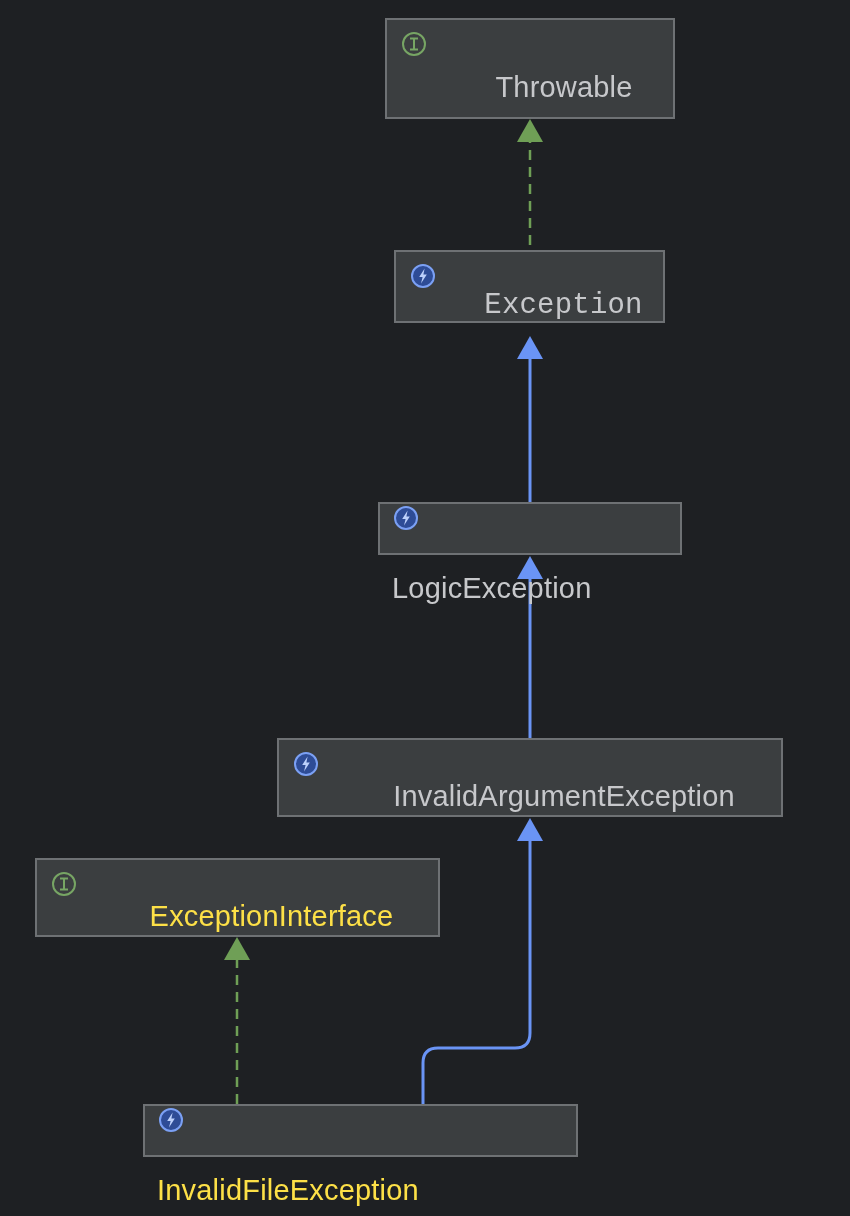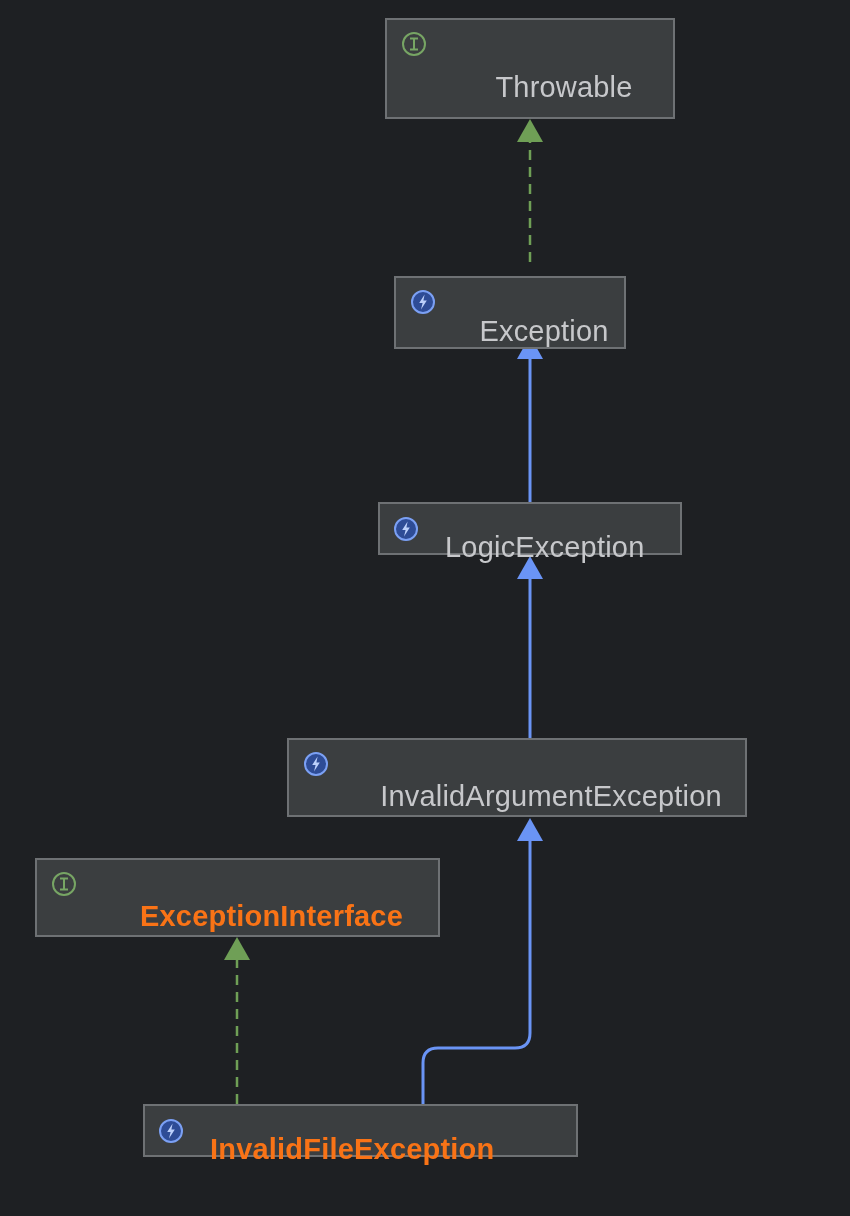--- a/index.html
+++ b/index.html
@@ -26,52 +26,52 @@
     box-sizing: border-box;
     background: #3b3e40;
     border: 2px solid #6e7174;
     font-size: 29px;
     letter-spacing: 0.2px;
     cursor: default;
     white-space: nowrap;
   }
   .node .label { display: block; margin-top: 37px; }
   .lib .label  { color: #c7c8cb; }
-  .proj .label { color: #f97316; font-weight: bold; }
+  .proj .label { color: #fde047; }
 
   
   .tall {
     display: flex;
     align-items: center;
     justify-content: center;
     padding-left: 78px;
     padding-right: 10px;
   }
   .tall .icon {
     position: absolute;
     left: 13px; top: 10px;
     width: 28px; height: 28px;
   }
   
   .compact {
     display: flex;
-    align-items: center;
-    gap: 25px;
+    gap: 3px;
     padding: 0 12px;
+    flex-direction: column;
   }
   .compact .icon {
     width: 28px; height: 28px;
     flex: 0 0 28px;
   }
   .icon svg { display: block; }
 
   #n-throwable        { left: 385px; top:   18px; width: 290px; height: 101px; }
-  #n-exception        { left: 394px; top:  276px; width: 232px; height:  73px; }
+  #n-exception        { left: 394px; top:  250px; width: 271px; height:  73px; font-family: Liberation Mono, monospace; }
   #n-logicexception   { left: 378px; top:  502px; width: 304px; height:  53px; }
-  #n-invalidargument  { left: 287px; top:  738px; width: 460px; height:  79px; text-align: center; }
+  #n-invalidargument  { left: 277px; top:  738px; width: 506px; height:  79px; text-align: center; }
   #n-exceptioniface   { left:  35px; top:  858px; width: 405px; height:  79px; }
   #n-invalidfile      { left: 143px; top: 1104px; width: 435px; height:  53px; }
 </style>
 </head>
 <body>
 
 <div class="stage">
 
   <svg class="edges" viewBox="0 0 850 1216" xmlns="http://www.w3.org/2000/svg">
 

